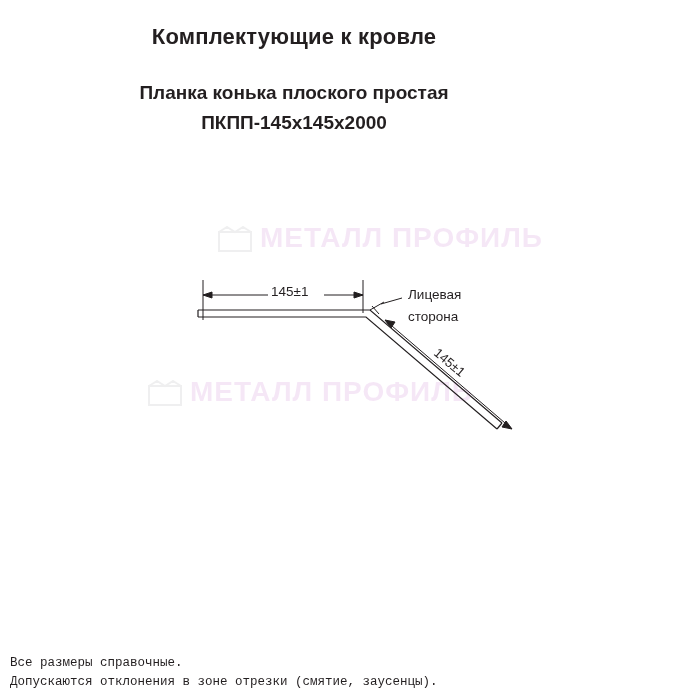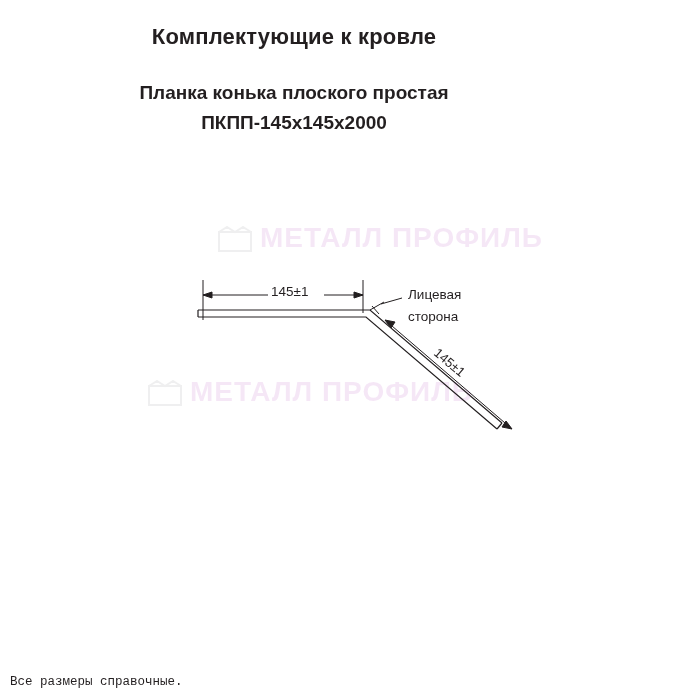--- a/index.html
+++ b/index.html
@@ -169,15 +169,16 @@
       <g transform="translate(452 199) rotate(40)">
         <rect x="-26" y="-12" width="52" height="17" fill="#ffffff"></rect>
         <text x="-24" y="1" font-size="13">145±1</text>
       </g>
 
     </svg>
   </div>
 
   <div class="footer">
     <div>Все размеры справочные.</div>
+    <div>Допускаются отклонения в зоне отрезки (смятие, заусенцы).</div>
   </div>
 
 </div>
 
 </body></html>

